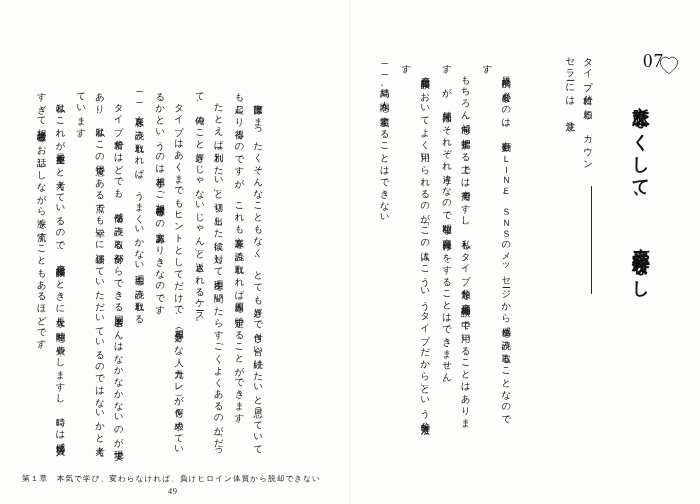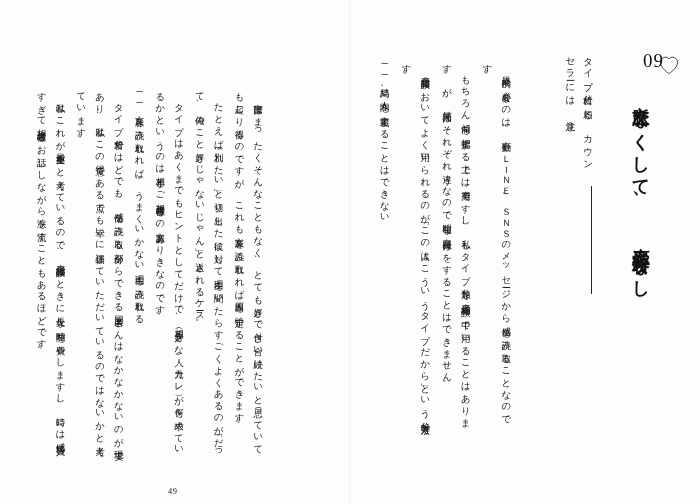--- a/index.html
+++ b/index.html
@@ -160,21 +160,21 @@
 </style>
 </head>
 <body>
 
 <div id="page">
 
   <div class="fold"></div>
 
   <div class="page-right">
 
-    <div class="chapter-num">09</div>
+    <div class="chapter-num">07</div>
 
     <span class="heart-mark">
       <svg viewBox="0 0 24 22" width="22" height="20" aria-hidden="true">
         <path d="M12 20.5C12 20.5 2.5 14.2 2.5 8.2 2.5 4.8 5.2 2.4 8.3 2.4c2 0 3.1 1 3.7 2 .6-1 1.7-2 3.7-2 3.1 0 5.8 2.4 5.8 5.8 0 6-9.5 12.3-9.5 12.3z" fill="none" stroke="#1a1a1a" stroke-width="0.9"></path>
       </svg>
     </span>
 
     <div class="title-vert">文脈なくして、
 恋愛分析なし</div>
 
@@ -196,16 +196,17 @@
 
     <div class="body-left">
       <div class="col tall">　私はこれが最重要だと考えているので、恋愛相談はときに長大な時間を費やしますし、時には感情移入しすぎて相談者様とお話ししながら涙を流すこともあるほどです。</div>
       <div class="col tall">　タイプ分析ではどでも、感情を読み取る部分からできる同業者さんはなかなかないのが現実であり、私はこの得意である点でも幸いに評価していただいているのではないかと考えています。</div>
       <div class="col tall">──文脈を読み取れれば、うまくいかない理由も読み取れる</div>
       <div class="col tall">　タイプはあくまでもヒントとしてだけで、相手（好きな人、元カレ）が何を求めているかというのは相手とご相談者様との文脈ありきなのです。</div>
       <div class="col tall">　たとえば「別れたい」と切り出した彼に対して理由を聞いたらすごくよくあるのが「だって、俺のこと好きじゃないじゃん」と返されるケース。</div>
       <div class="col tall">　実際はまったくそんなこともなく、とても好きで付き合い続けたいと思っていても起こり得るのですが、これも文脈を読み取れれば原因を特定することができます。</div>
     </div>
 
+    <div class="footer-left">第１章　本気で学び、変わらなければ、負けヒロイン体質から脱却できない</div>
     <div class="folio-left">49</div>
   </div>
 
 </div>
 
 </body></html>

